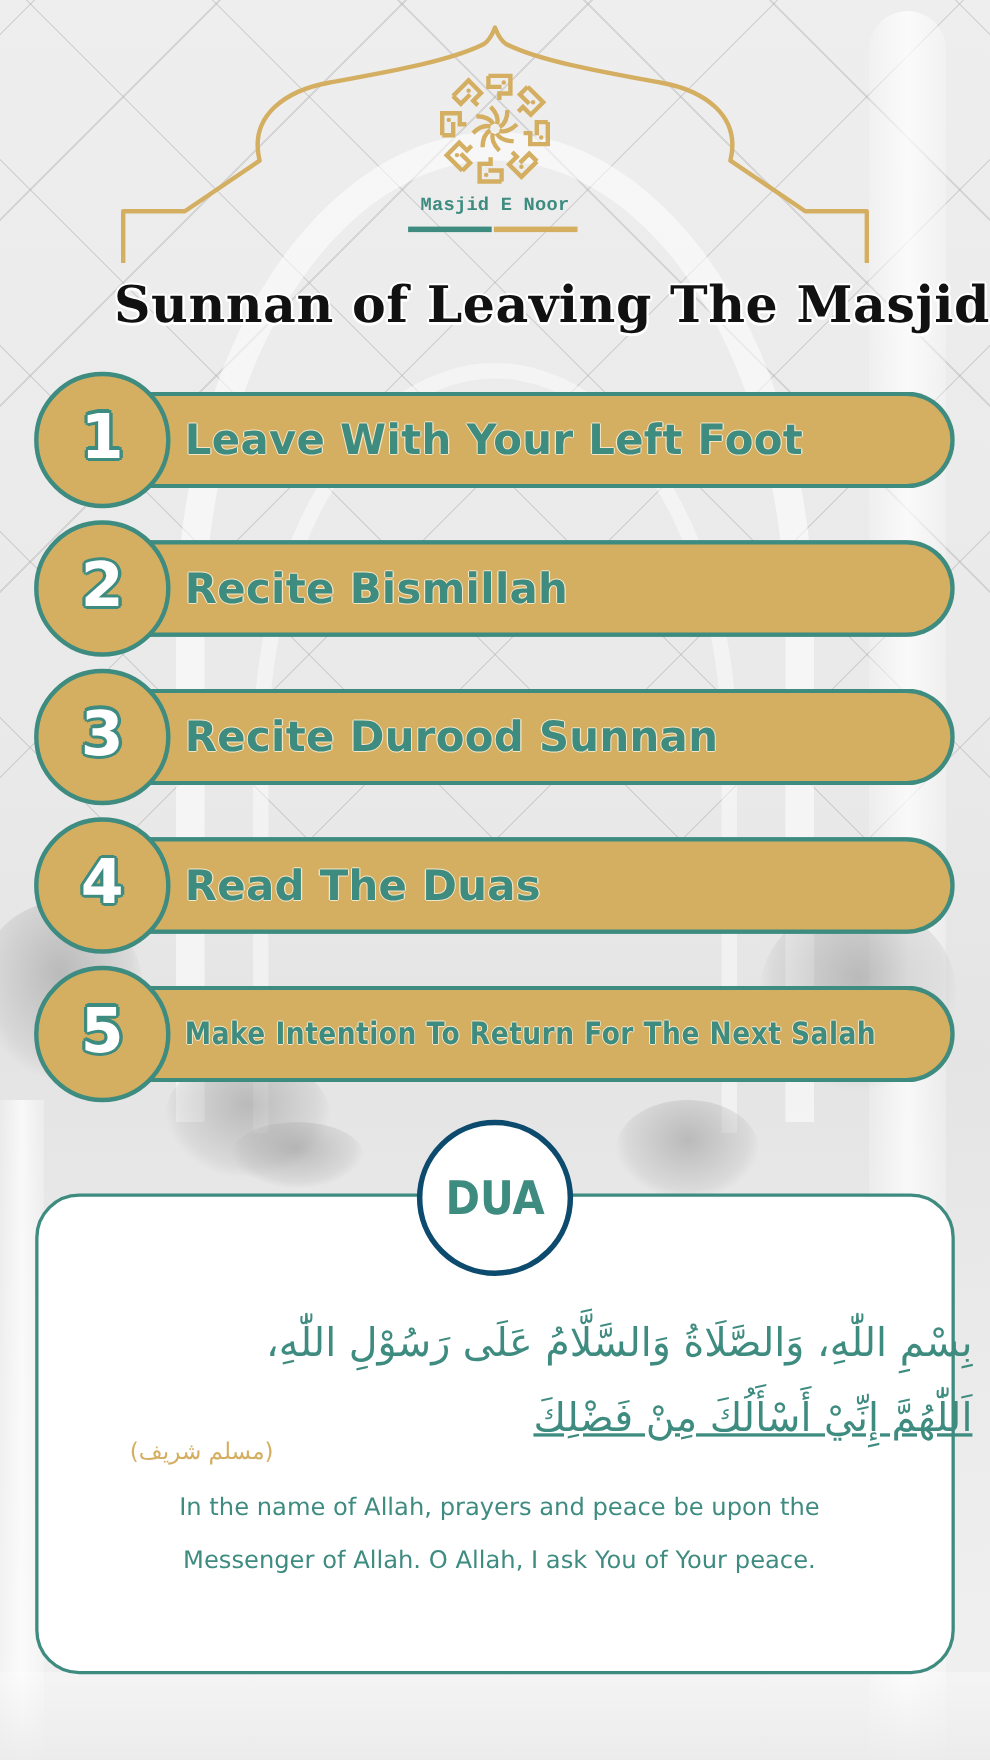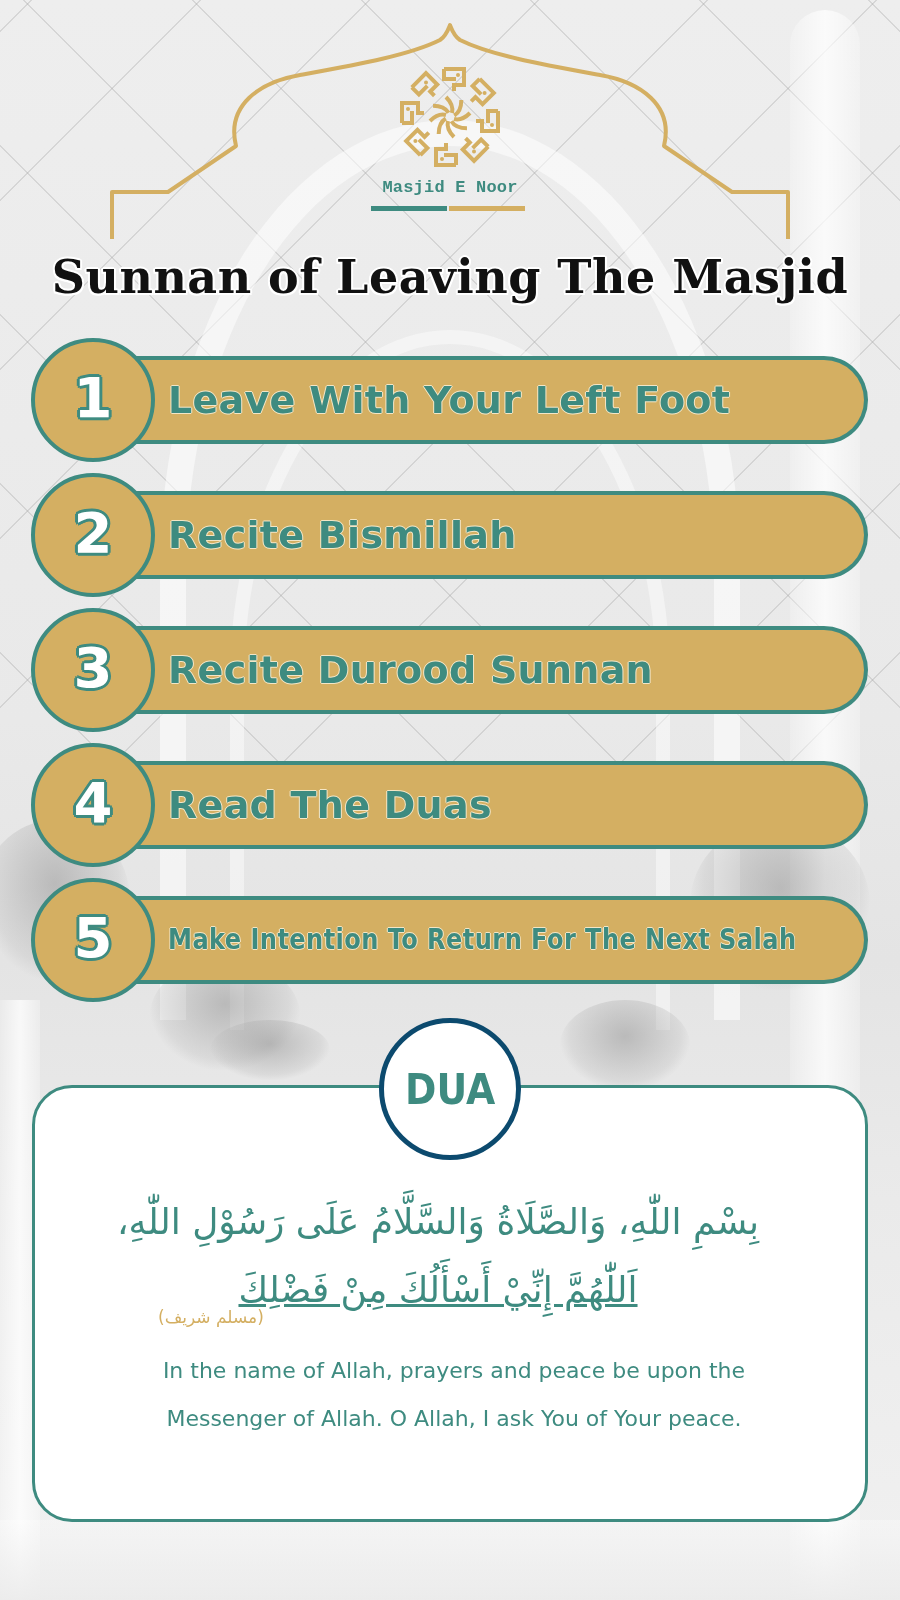--- a/index.html
+++ b/index.html
@@ -52,21 +52,21 @@
     .brand {
       position: absolute; left: 0; top: 178px; width: 900px; text-align: center;
       color: #3e8b80; font-family: Liberation Mono, monospace; font-weight: 700;
       font-size: 17px; letter-spacing: 0.2px;
     }
     .brand-bar { position: absolute; top: 206px; height: 5px; }
     .brand-bar.teal { left: 371px; width: 76px; background: #3e8b80; }
     .brand-bar.gold { left: 449px; width: 76px; background: #d4af62; }
 
     .title {
-      position: absolute; left: 0; top: 250px; width: 900px; text-align: center;
+      position: absolute; left: 0; top: 250px; width: 900px; text-align: right;
       font-family: "DejaVu Serif", serif; font-weight: 700; font-size: 46px;
       color: #111; letter-spacing: 0.5px;
       text-shadow: 2px 0 0 #fff, -2px 0 0 #fff, 0 2px 0 #fff, 0 -2px 0 #fff,
                    1.5px 1.5px 0 #fff, -1.5px -1.5px 0 #fff, 1.5px -1.5px 0 #fff, -1.5px 1.5px 0 #fff;
     }
 
     
     .step { position: absolute; left: 0; width: 900px; height: 124px; }
     .step .pill {
       position: absolute; left: 120px; top: 18px; width: 748px; height: 88px;
@@ -104,28 +104,28 @@
     .dua-circle {
       position: absolute; left: 379px; top: 1018px; width: 142px; height: 142px;
       border-radius: 50%; background: #fff; border: 5px solid #0c4a6e;
       display: flex; align-items: center; justify-content: center;
     }
     .dua-title {
       font-family: "DejaVu Sans", sans-serif; font-weight: 700; font-size: 42px; color: #3e8b80;
       transform: scaleX(0.9);
     }
     .arabic {
-      position: absolute; left: 20px; width: 836px; text-align: center; direction: rtl;
+      position: absolute; left: 48px; width: 836px; direction: rtl;
       font-family: "DejaVu Sans", sans-serif; color: #3e8b80; font-size: 36px; line-height: 1.2;
     }
     .arabic.l1 { top: 1200px; }
     .arabic.l2 { top: 1268px; text-decoration: underline; }
     .citation {
       position: absolute; left: 118px; top: 1307px; direction: rtl;
-      font-family: "DejaVu Sans", sans-serif; font-size: 17px; color: #d4af62; margin-left: 40px;
+      font-family: "DejaVu Sans", sans-serif; font-size: 21px; color: #d4af62;
     }
     .translation {
       position: absolute; left: 36px; width: 836px; text-align: center;
       font-family: "DejaVu Sans", sans-serif; color: #3e8b80; font-size: 22px;
     }
     .translation.t1 { top: 1358px; }
     .translation.t2 { top: 1406px; }
   </style>
 </head>
 <body>

